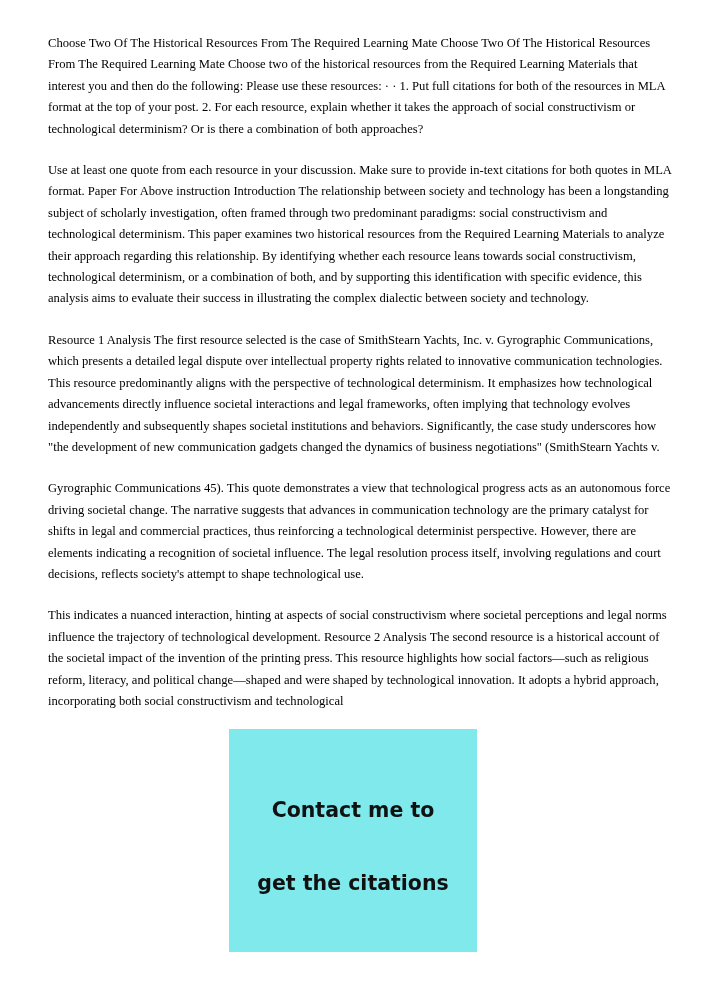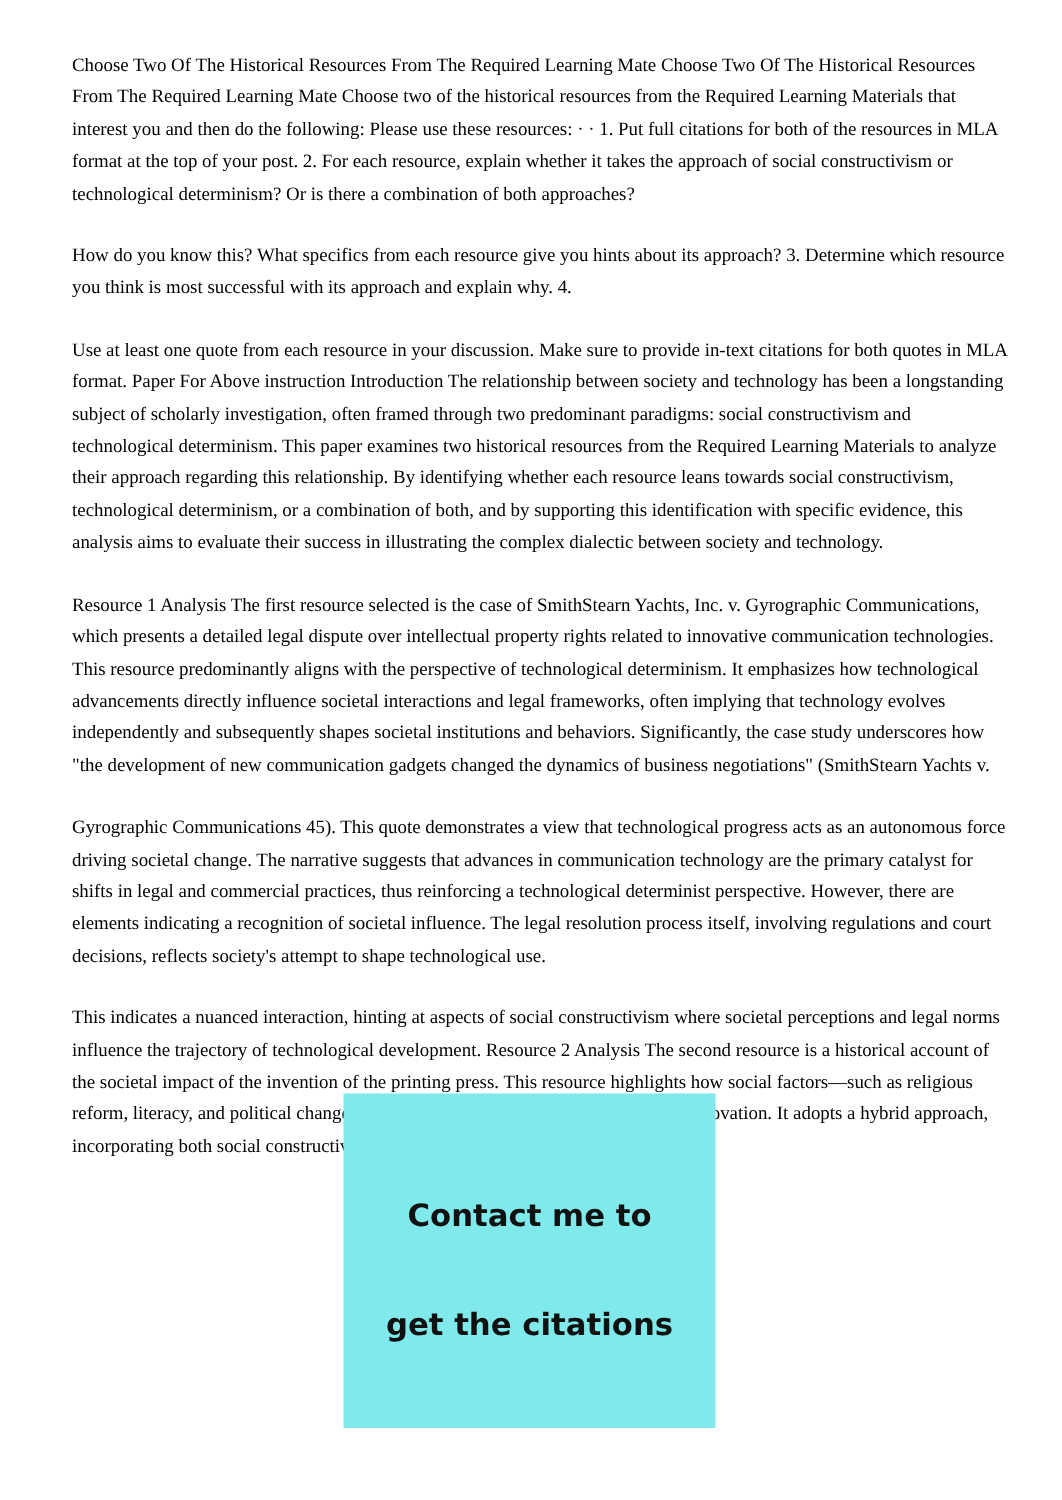--- a/index.html
+++ b/index.html
@@ -84,21 +84,20 @@
     margin-top: 7px;
   }
 </style>
 </head>
 <body>
 
 <div class="page">
 
   <div class="doc-body">
     <p class="para">Choose Two Of The Historical Resources From The Required Learning Mate Choose Two Of The Historical Resources From The Required Learning Mate Choose two of the historical resources from the Required Learning Materials that interest you and then do the following: Please use these resources: · · 1. Put full citations for both of the resources in MLA format at the top of your post. 2. For each resource, explain whether it takes the approach of social constructivism or technological determinism? Or is there a combination of both approaches?</p>
-    <p class="para">How do you know this? What specifics from each resource give you hints about its approach? 3. Determine which resource you think is most successful with its approach and explain why. 4.</p>
     <p class="para">Use at least one quote from each resource in your discussion. Make sure to provide in-text citations for both quotes in MLA format. Paper For Above instruction Introduction The relationship between society and technology has been a longstanding subject of scholarly investigation, often framed through two predominant paradigms: social constructivism and technological determinism. This paper examines two historical resources from the Required Learning Materials to analyze their approach regarding this relationship. By identifying whether each resource leans towards social constructivism, technological determinism, or a combination of both, and by supporting this identification with specific evidence, this analysis aims to evaluate their success in illustrating the complex dialectic between society and technology.</p>
     <p class="para">Resource 1 Analysis The first resource selected is the case of SmithStearn Yachts, Inc. v. Gyrographic Communications, which presents a detailed legal dispute over intellectual property rights related to innovative communication technologies. This resource predominantly aligns with the perspective of technological determinism. It emphasizes how technological advancements directly influence societal interactions and legal frameworks, often implying that technology evolves independently and subsequently shapes societal institutions and behaviors. Significantly, the case study underscores how "the development of new communication gadgets changed the dynamics of business negotiations" (SmithStearn Yachts v.</p>
     <p class="para">Gyrographic Communications 45). This quote demonstrates a view that technological progress acts as an autonomous force driving societal change. The narrative suggests that advances in communication technology are the primary catalyst for shifts in legal and commercial practices, thus reinforcing a technological determinist perspective. However, there are elements indicating a recognition of societal influence. The legal resolution process itself, involving regulations and court decisions, reflects society's attempt to shape technological use.</p>
     <p class="para">This indicates a nuanced interaction, hinting at aspects of social constructivism where societal perceptions and legal norms influence the trajectory of technological development. Resource 2 Analysis The second resource is a historical account of the societal impact of the invention of the printing press. This resource highlights how social factors—such as religious reform, literacy, and political change—shaped and were shaped by technological innovation. It adopts a hybrid approach, incorporating both social constructivism and technological</p>
   </div>
 
   <div class="overlay-card">
     <div class="avatar">
       <svg width="92" height="92" viewBox="0 0 92 92" aria-hidden="true">
         <defs>

